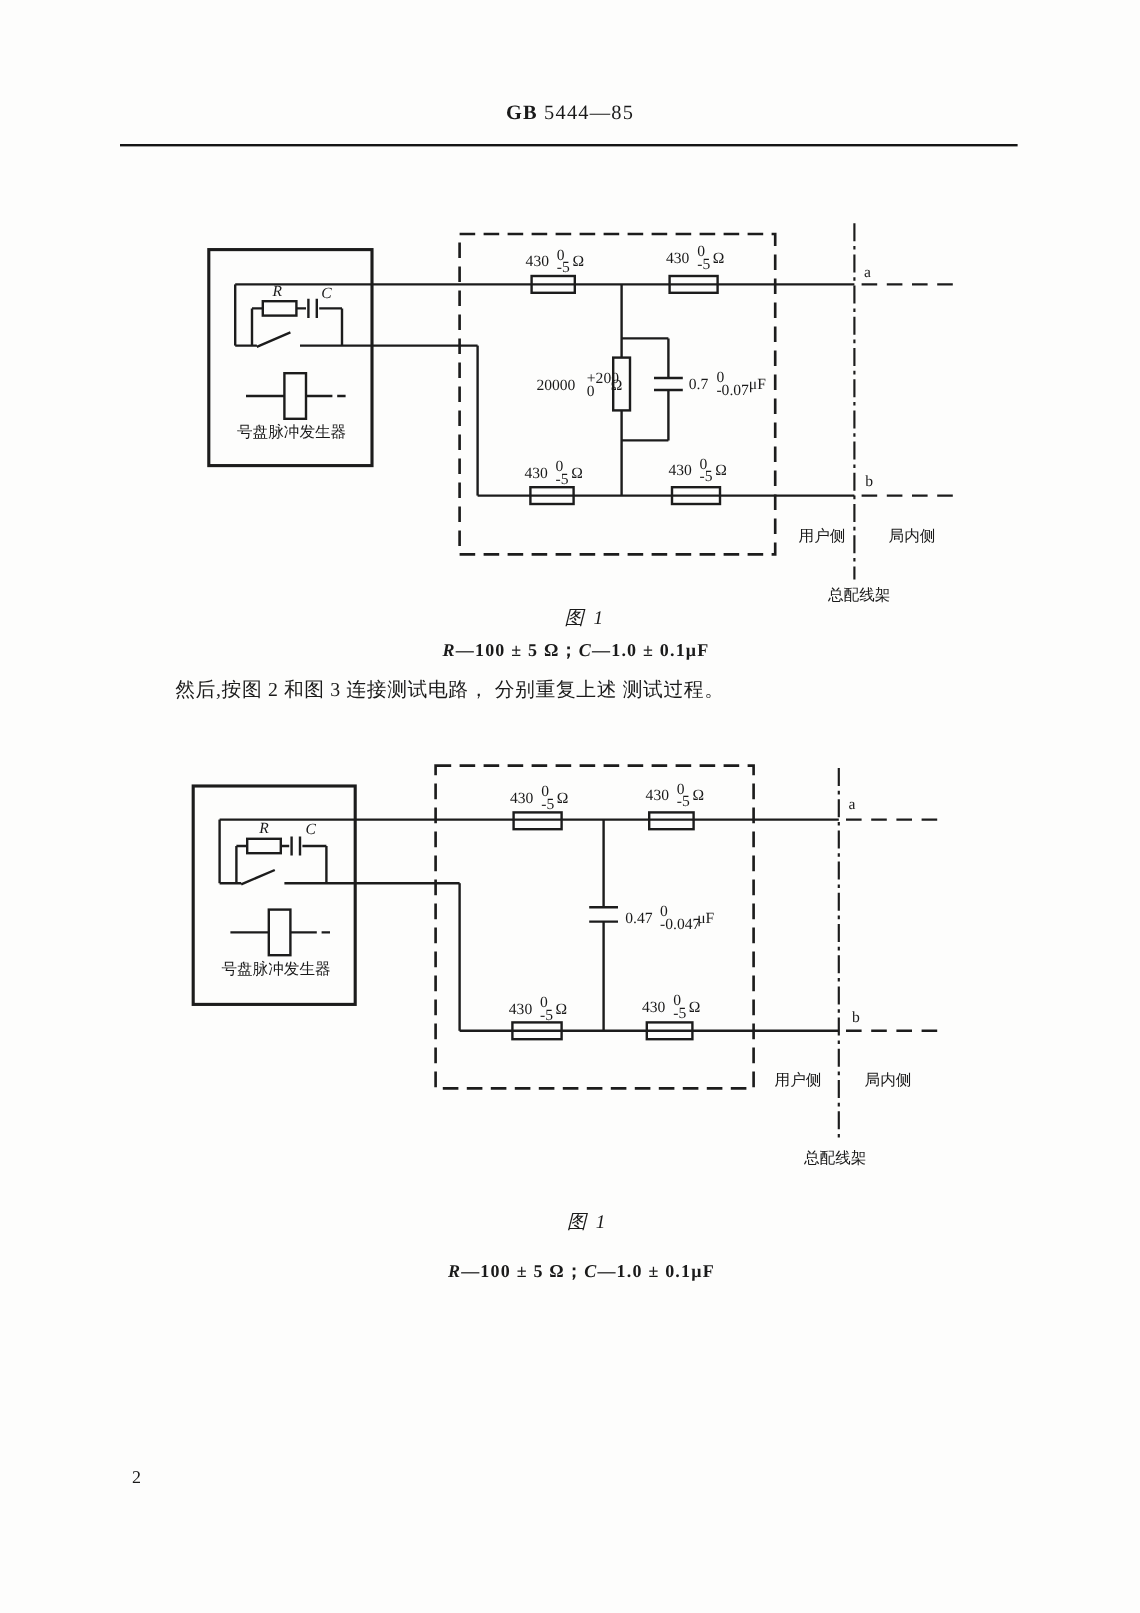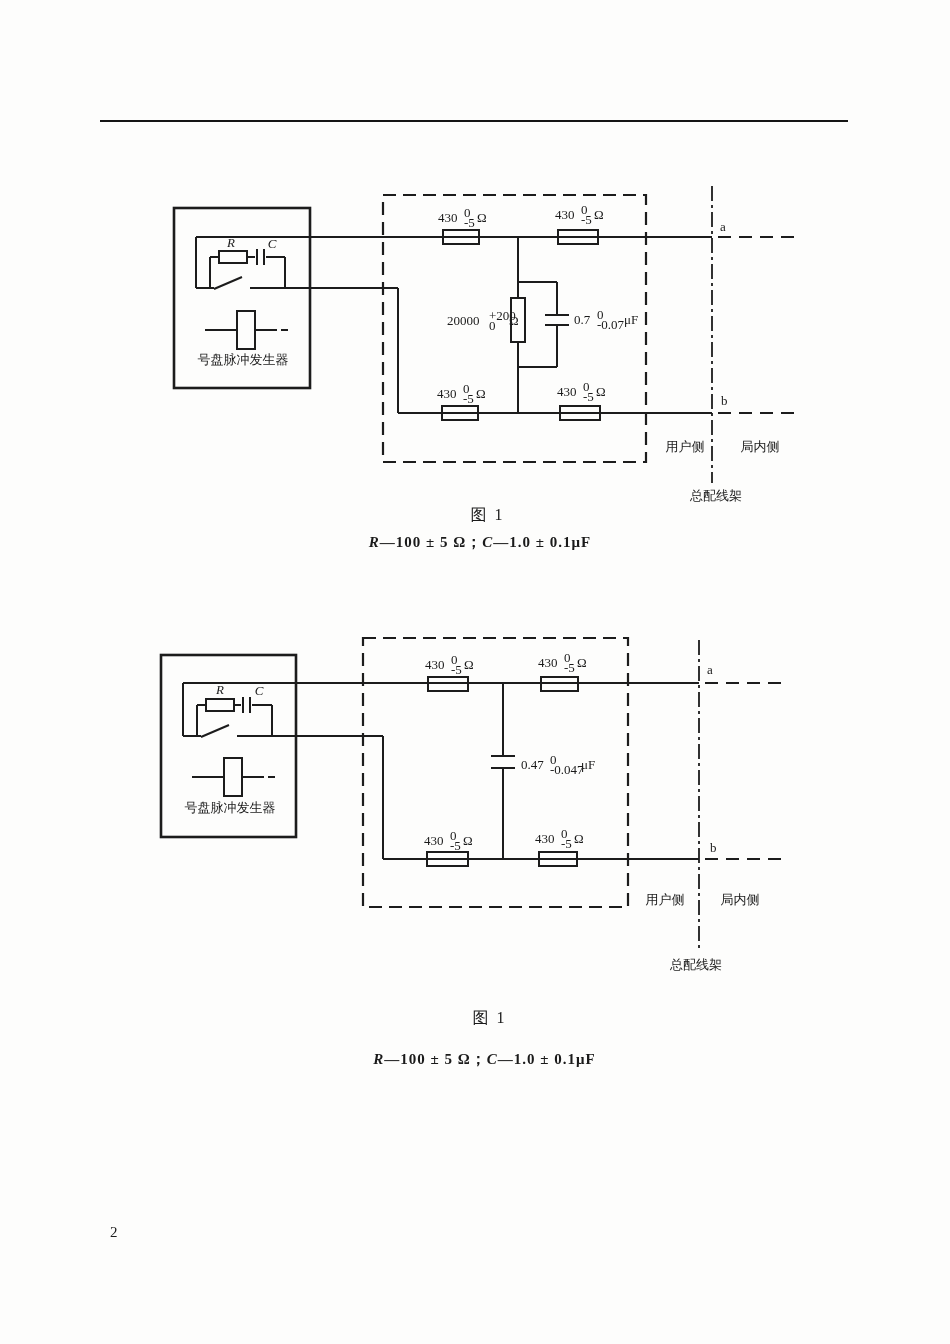--- a/index.html
+++ b/index.html
@@ -11,21 +11,21 @@
     color:#1a1a1a;
     overflow:hidden;
   }
   .hdr{
     position:absolute;top:84px;left:0;width:950px;
     text-align:center;font-size:17px;letter-spacing:1px;
   }
   .hdr .gb{font-weight:bold;}
   .rule{position:absolute;top:120px;left:100px;width:748px;height:2px;background:#151515;}
   .figno{
-    position:absolute;text-align:center;font-size:16px;letter-spacing:2px;
+    position:absolute;text-align:center;font-size:16px;letter-spacing:2px;font-style:italic;
   }
   .figcap{
     position:absolute;text-align:center;font-size:15px;letter-spacing:1px;white-space:nowrap;font-weight:bold;
   }
   .figcap i{font-family:"Liberation Serif",serif;}
   .para{
     position:absolute;top:564px;left:146px;
     font-size:16.5px;letter-spacing:0.5px;white-space:nowrap;
     font-family:"Liberation Serif",serif;
   }
@@ -34,20 +34,21 @@
   svg text{font-family:"Liberation Serif",serif;fill:#1a1a1a;font-size:13px;}
   svg .it{font-style:italic;}
   svg .mid{text-anchor:middle;}
   svg path,svg line,svg rect{stroke:#1c1c1c;fill:none;}
 </style>
 </head>
 <body>
 
 <div class="page">
 
+  <div class="hdr"><span class="gb">GB</span><span> 5444—85</span></div>
   <div class="rule"></div>
 
   <svg width="950" height="1344" viewBox="0 0 950 1344">
 
     <g stroke-width="2">
 
       <rect x="174" y="208" width="136" height="180" stroke-width="2.6"></rect>
       <path d="M196,237 H712"></path>
       <path d="M196,237 V288"></path>
 
@@ -190,18 +191,19 @@
       <text x="710" y="852" font-size="12">b</text>
       <text x="665" y="904" class="mid">用户侧</text>
       <text x="740" y="904" class="mid">局内侧</text>
       <text x="696" y="969" class="mid">总配线架</text>
     </g>
   </svg>
 
   <div class="figno" style="top:505px;left:380px;width:215px">图  1</div>
   <div class="figcap" style="top:533px;left:290px;width:380px"><i>R</i><span>—100 ± 5 Ω；</span><i>C</i><span>—1.0 ± 0.1μF</span></div>
 
+  <div class="para">然后,按图 2 和图 3 连接测试电路， 分别重复上述 测试过程。</div>
 
   <div class="figno" style="top:1008px;left:382px;width:215px">图  1</div>
   <div class="figcap" style="top:1050px;left:292px;width:385px"><i>R</i><span>—100 ± 5 Ω；</span><i>C</i><span>—1.0 ± 0.1μF</span></div>
 
   <div class="pagenum">2</div>
 </div>
 
 </body></html>

